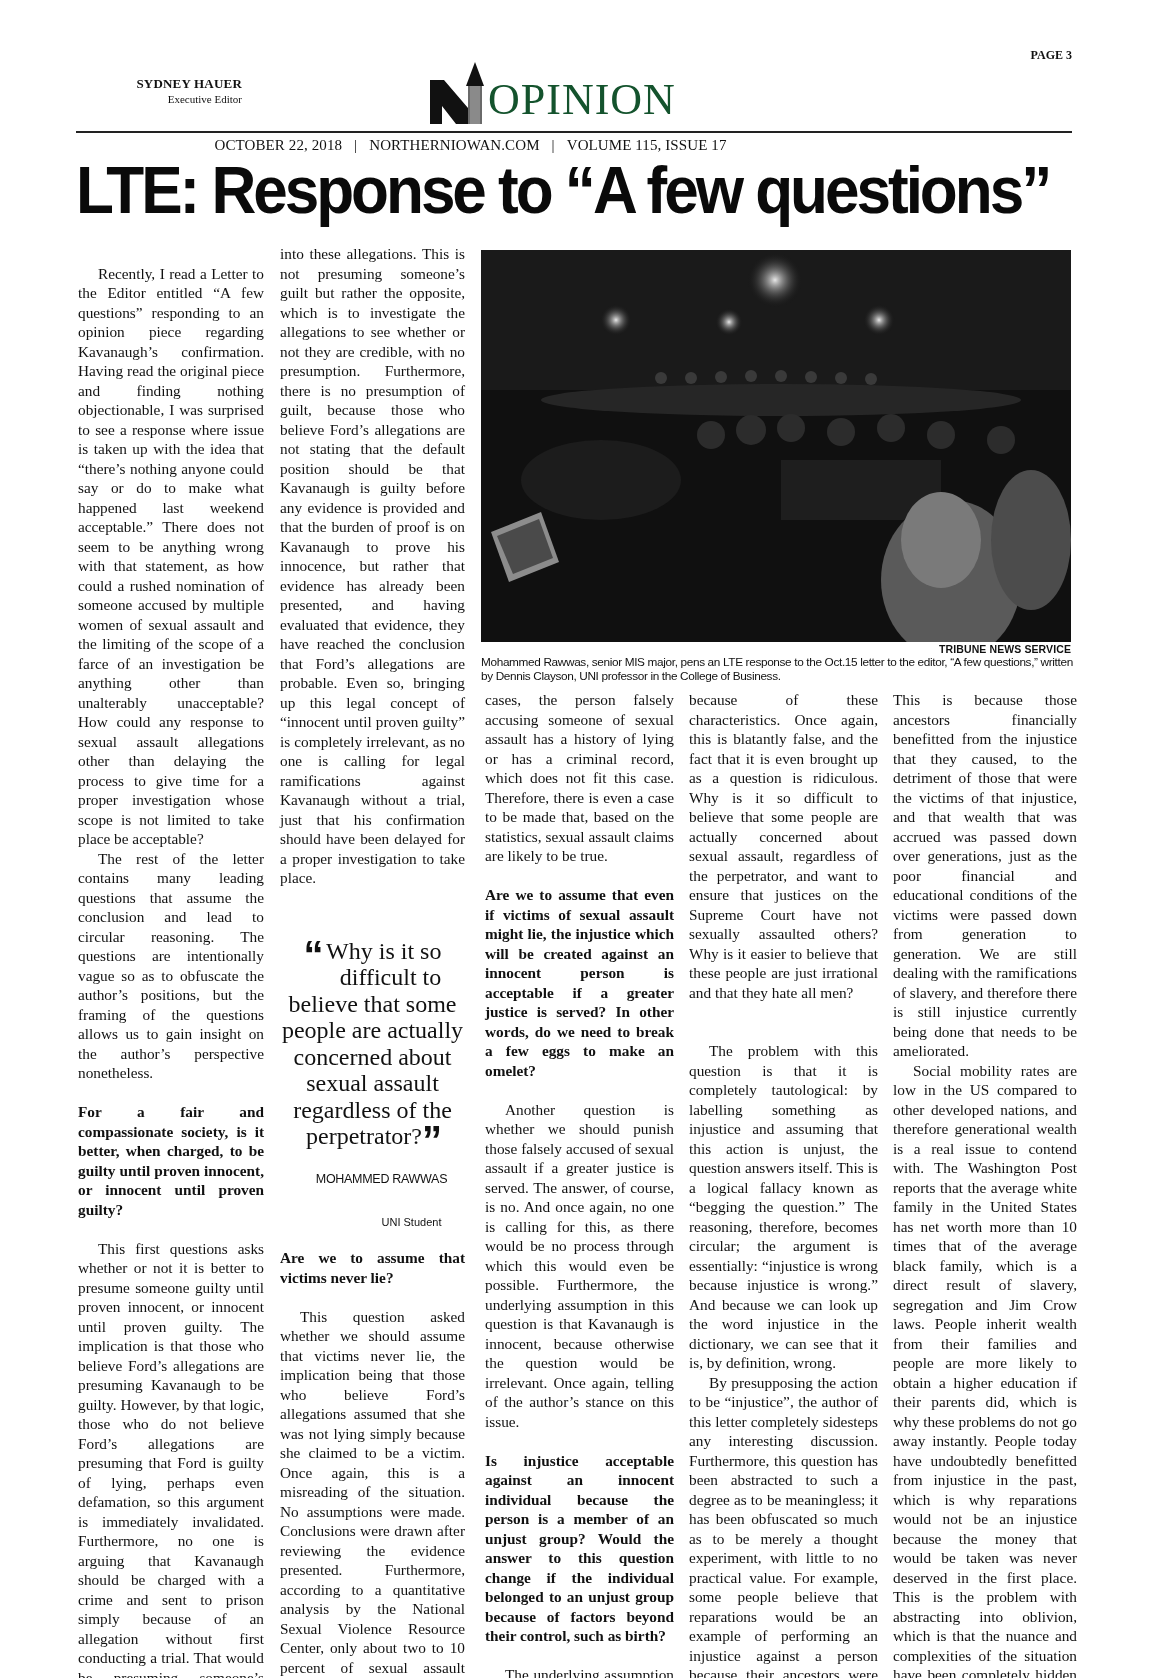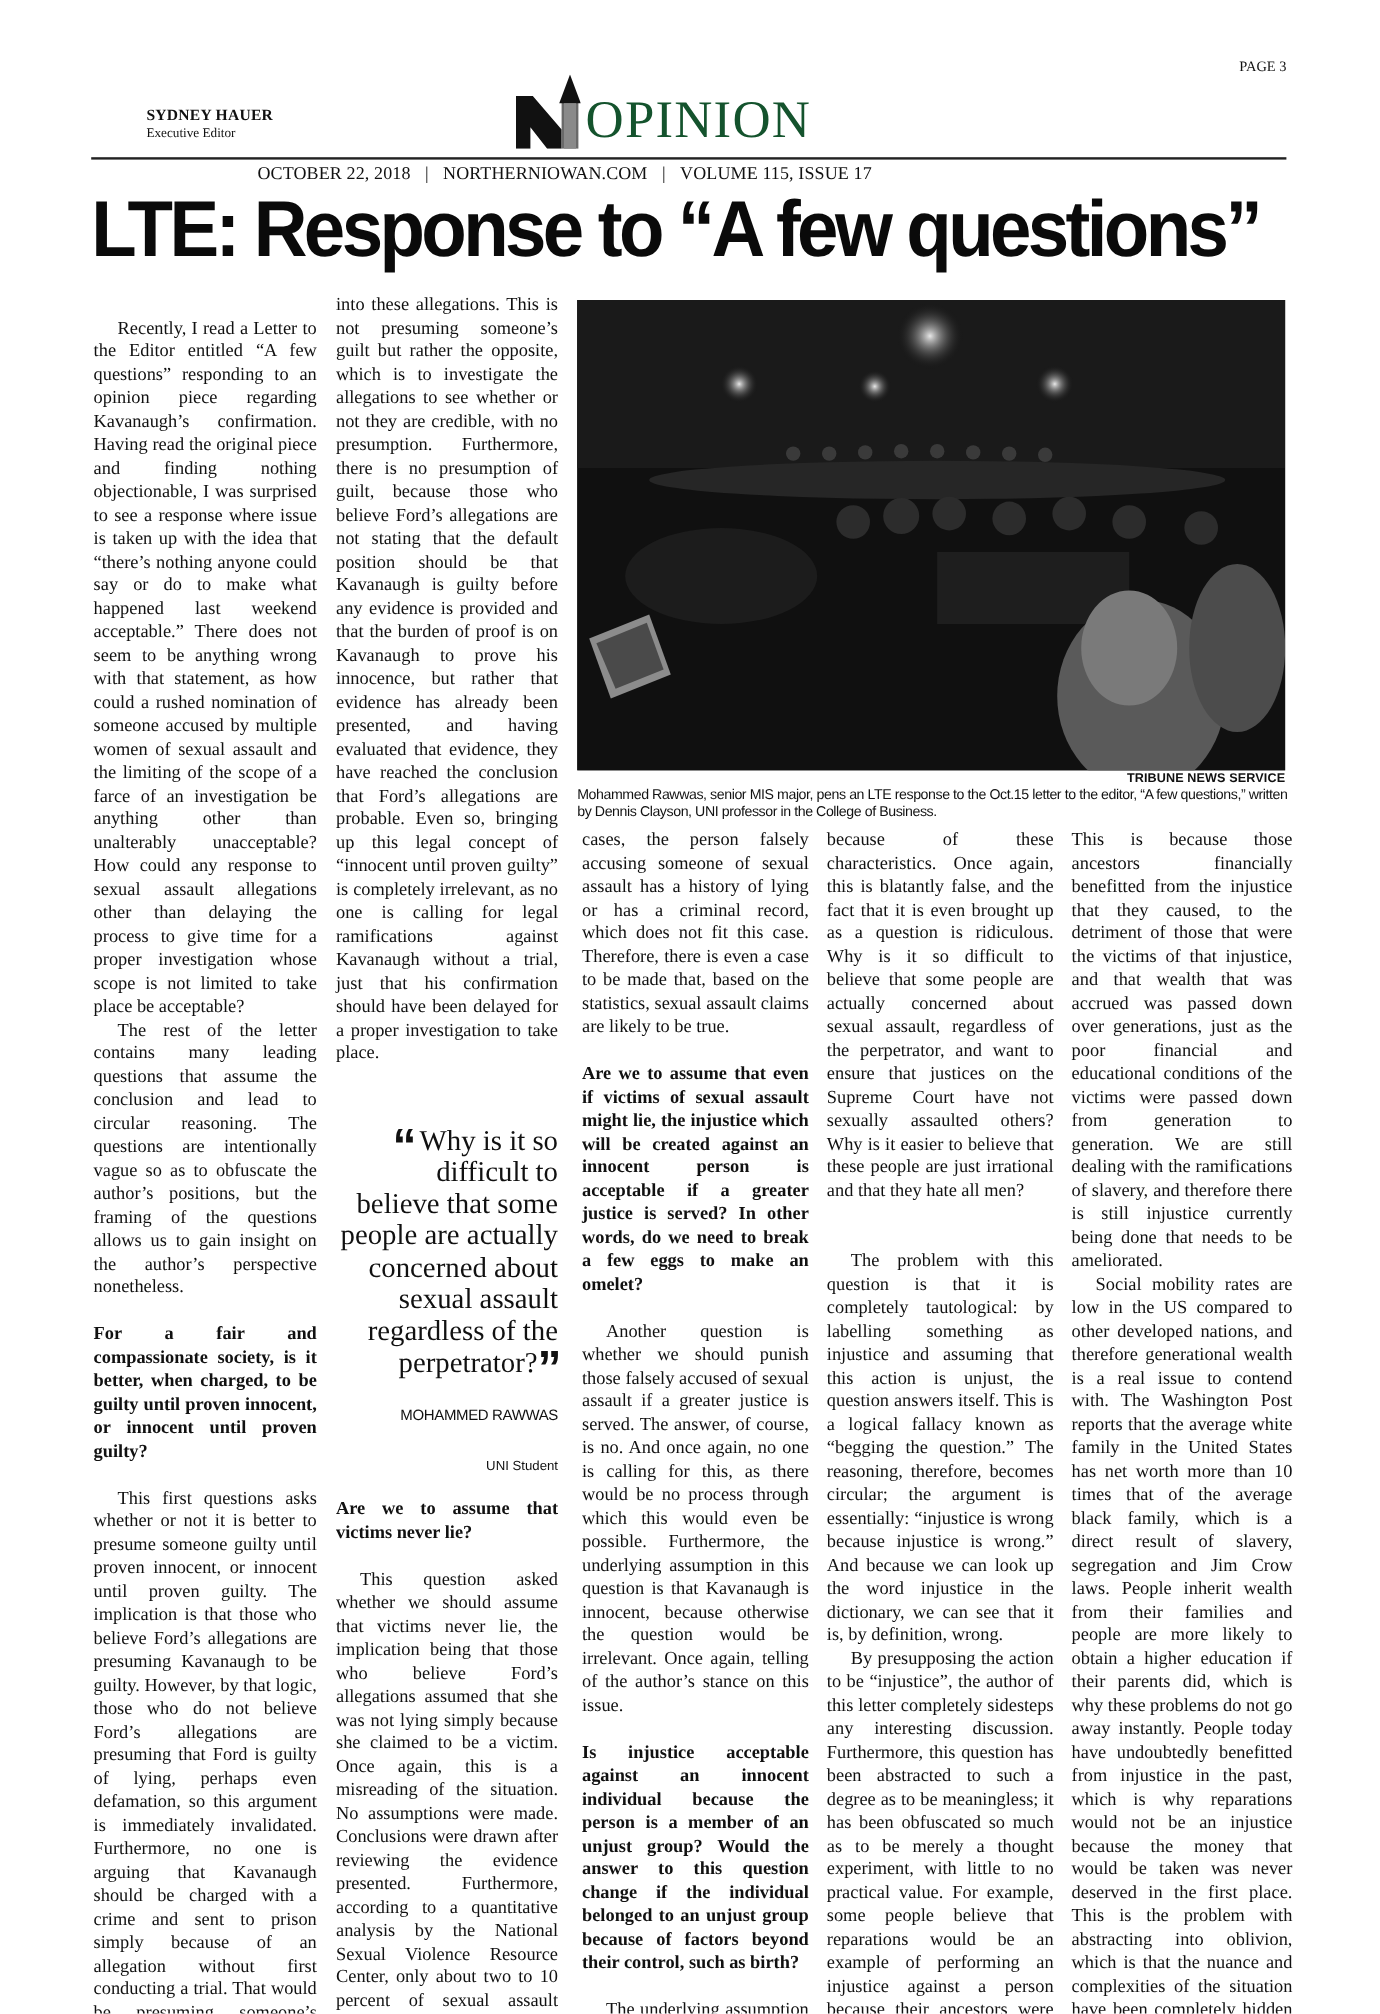--- a/index.html
+++ b/index.html
@@ -1,27 +1,27 @@
 <!DOCTYPE html>
 <html><head>
 <meta charset="utf-8">
 <style>
   * { box-sizing: border-box; margin: 0; padding: 0; }
   html, body { width: 1150px; height: 1678px; background: #ffffff; overflow: hidden; }
   body { position: relative; color: #111; font-family: "Liberation Serif", "DejaVu Serif", serif; }
 
-  .masthead-editor { position: absolute; left: 122px; top: 88px; width: 120px; text-align: left; }
+  .masthead-editor { position: absolute; left: 122px; top: 76px; width: 120px; text-align: right; }
   .editor-name { font-family: "Liberation Serif", serif; font-weight: bold; font-size: 13px; letter-spacing: 0.2px; }
   .editor-title { font-family: Liberation Serif, serif; font-size: 11px; margin-top: 1px; }
 
   .logo { position: absolute; left: 430px; top: 48px; height: 76px; width: 300px; }
   .logo-n { position: absolute; left: 0; top: 14px; }
   .logo-word { position: absolute; left: 58px; top: 30px; font-family: "Liberation Serif", serif; font-size: 44px; letter-spacing: 1px; color: #14532d; line-height: 1; }
 
-  .page-num { position: absolute; right: 78px; top: 48px; font-family: "Liberation Serif", serif; font-weight: normal; font-size: 12px; }
+  .page-num { position: absolute; right: 78px; top: 48px; font-family: "Liberation Serif", serif; font-weight: bold; font-size: 12px; }
 
   .rule { position: absolute; left: 76px; top: 131px; width: 996px; height: 2px; background: #222; }
 
   .dateline { position: absolute; left: 0; top: 137px; width: 941px; text-align: center; font-family: "Liberation Serif", serif; font-size: 15px; letter-spacing: 0.1px; }
   .dateline .sep { display: inline-block; margin: 0 12px; font-weight: normal; }
 
   .headline { position: absolute; left: 76px; top: 150px; width: 1000px; font-family: "Liberation Sans", sans-serif; font-weight: bold; font-size: 66px; line-height: 80px; letter-spacing: -3.2px; transform: scaleX(0.94); transform-origin: left; white-space: nowrap; color: #0a0a0a; }
 
   .col { position: absolute; font-size: 15.3px; line-height: 19.5px; text-align: justify; hyphens: manual; }
   .col p { text-indent: 20px; }
@@ -29,21 +29,21 @@
   .col .note { font-style: italic; text-indent: 0; }
   .col .q { font-weight: bold; text-indent: 0; }
   .gap { height: 19.5px; }
 
   .c1 { left: 78px; top: 244px; width: 186px; }
   .c2 { left: 280px; top: 244px; width: 185px; }
   .c3 { left: 485px; top: 690px; width: 189px; }
   .c4 { left: 689px; top: 690px; width: 189px; }
   .c5 { left: 893px; top: 690px; width: 184px; }
 
-  .pullquote { margin: 50px 0 0 0; font-family: "Liberation Serif", serif; font-size: 24px; line-height: 26.5px; text-align: right; }
+  .pullquote { margin: 50px 0 0 0; font-family: "Liberation Serif", serif; font-size: 24px; line-height: 26.5px; text-align: center; }
   .pullquote .mark { font-family: "Liberation Sans", sans-serif; font-weight: bold; font-size: 40px; line-height: 10px; vertical-align: -10px; letter-spacing: -3px; }
   .pq-first { padding-left: 0; }
   .pq-indent { padding-left: 36px; }
   .pq-author { margin-top: 22px; padding-left: 18px; font-family: "Liberation Sans", sans-serif; font-weight: normal; font-size: 12.5px; letter-spacing: -0.3px; line-height: 15px; }
   .pq-role { padding-left: 78px; font-family: "Liberation Sans", sans-serif; font-size: 11px; line-height: 14px; margin-top: 28px; }
 
   .photo { position: absolute; left: 481px; top: 250px; width: 590px; height: 392px; background: #0d0d0d; overflow: hidden; }
   .photo svg { display: block; }
   .credit { position: absolute; left: 481px; top: 643px; width: 590px; text-align: right; font-family: "Liberation Sans", sans-serif; font-weight: bold; font-size: 10.5px; letter-spacing: 0.1px; }
   .caption { position: absolute; left: 481px; top: 655px; width: 600px; font-family: "Liberation Sans", sans-serif; font-size: 11.8px; line-height: 14px; letter-spacing: -0.35px; }

